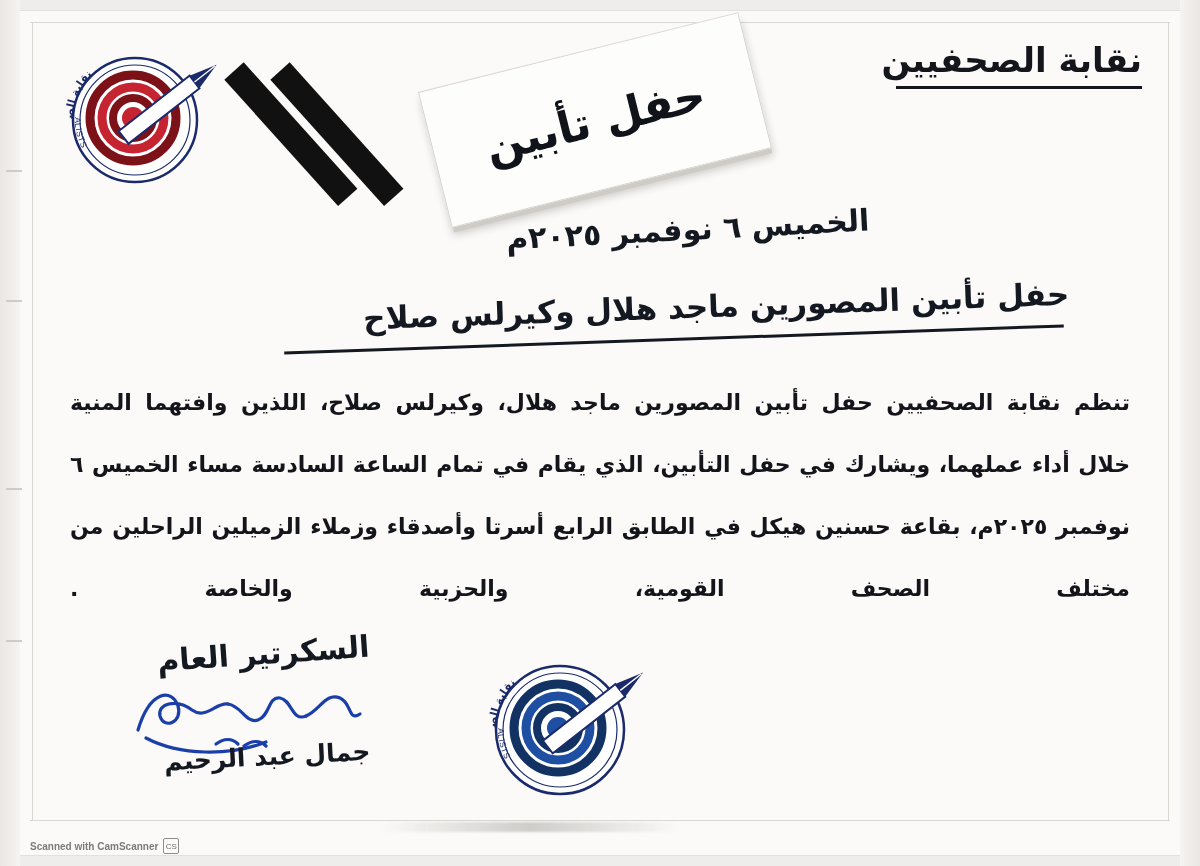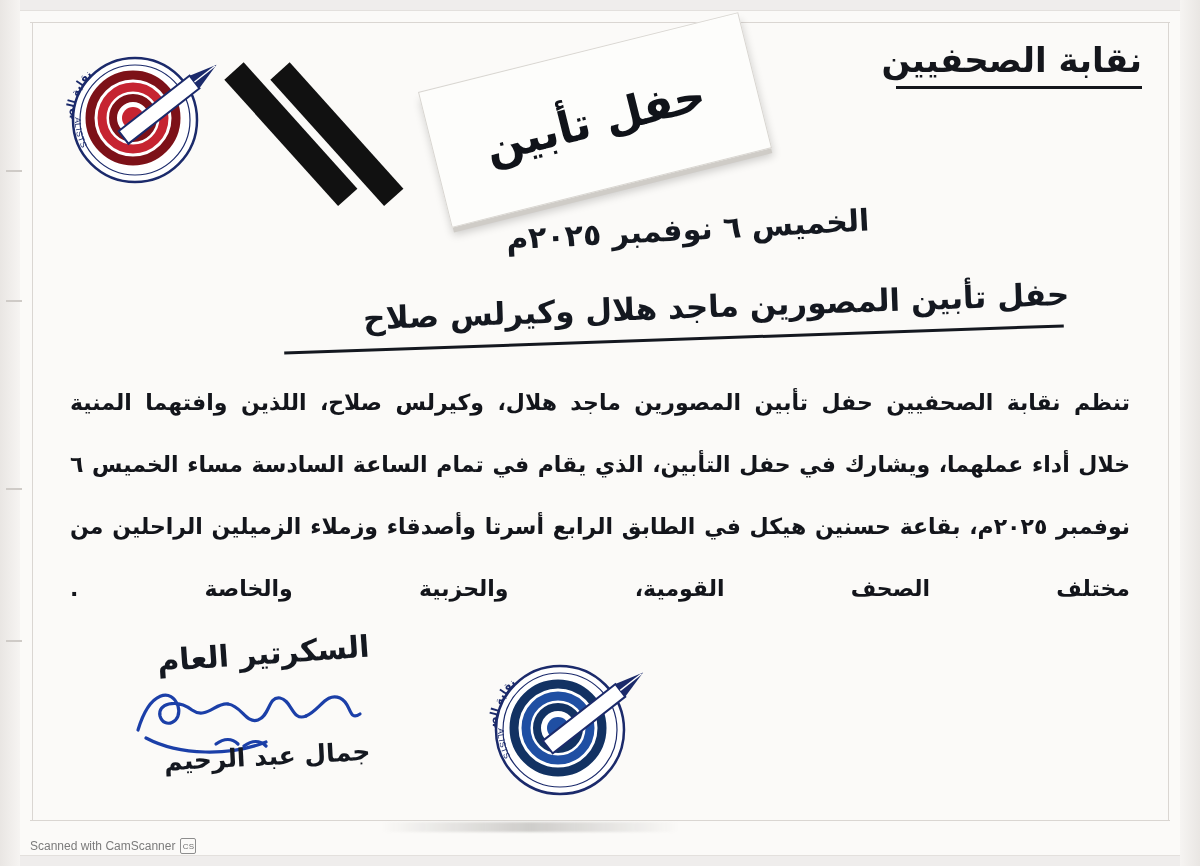--- a/index.html
+++ b/index.html
@@ -227,24 +227,25 @@
     border: 1px solid #8d8d8d;
     border-radius: 2px;
     font-size: 8px;
     color: #6f6f6f;
     display: flex;
     align-items: center;
     justify-content: center;
     font-family: "Liberation Sans", sans-serif;
   }
   #scan-watermark .cs-text {
-    font-size: 12px;
+    font-size: 10px;
     color: #7b7b7b;
     font-family: "Liberation Sans", sans-serif;
     direction: ltr;
+    font-weight: bold;
   }
 
   
   #bottom-smudge {
     position: absolute;
     left: 380px;
     top: 822px;
     width: 300px;
     height: 10px;
     background: linear-gradient(to right, rgba(180,178,175,0), rgba(170,168,165,.55), rgba(180,178,175,0));

